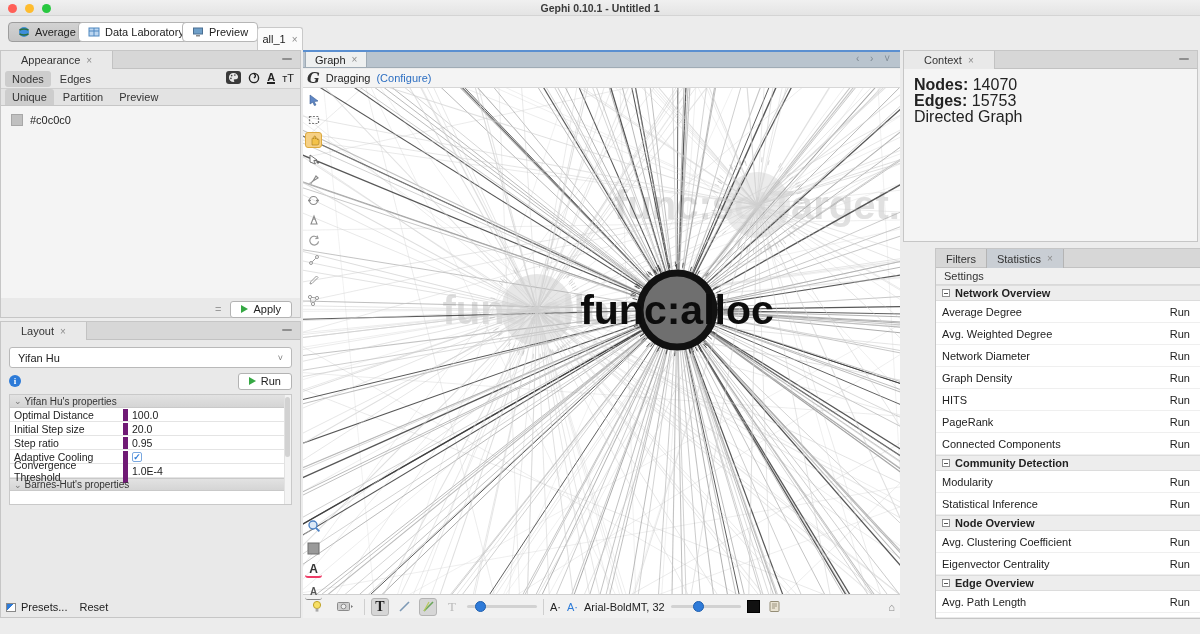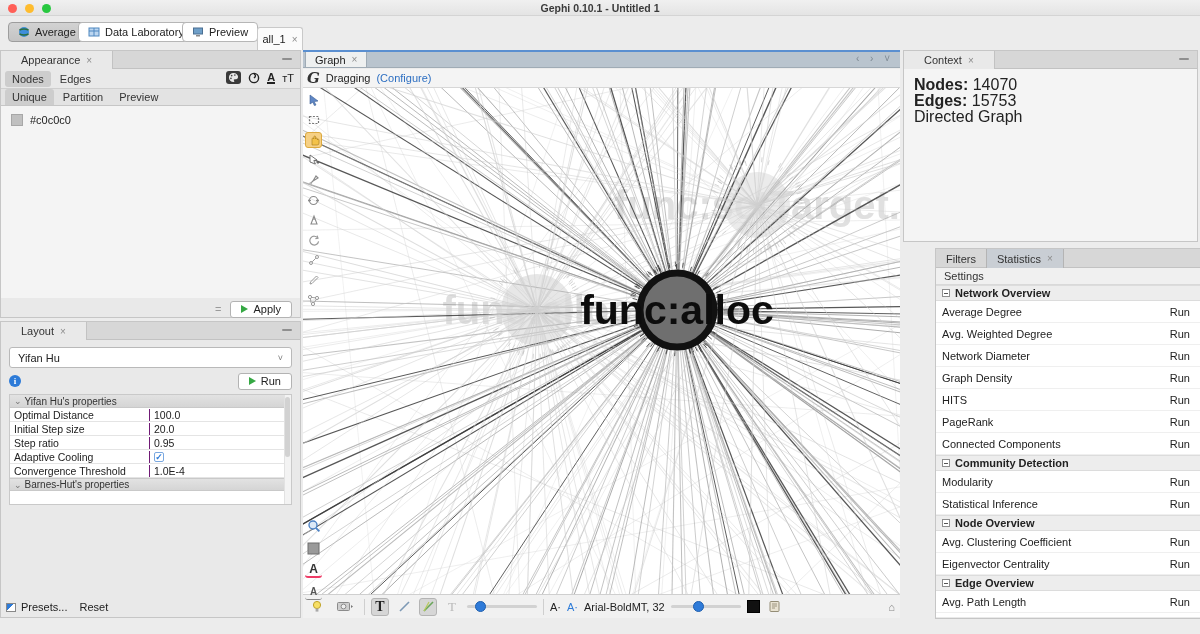--- a/index.html
+++ b/index.html
@@ -43,21 +43,21 @@
   .play { width:0; height:0; border-left:7px solid #35a843; border-top:4.5px solid transparent; border-bottom:4.5px solid transparent; }
 
   
   .select { margin:7px 8px 0 8px; height:21px; background:#fff; border:1px solid #b9b9b9; border-radius:3px; display:flex; align-items:center; justify-content:space-between; padding:0 8px; font-size:11px; }
   .chev { color:#777; font-size:9px; }
   .runrow { height:26px; display:flex; align-items:center; justify-content:space-between; padding:0 8px; }
   .info-i { width:12px; height:12px; border-radius:50%; background:#2d7bd8; color:#fff; font-size:9px; font-weight:bold; text-align:center; line-height:12px; font-family:"Liberation Serif",serif; }
   .props { margin:0 8px 0 8px; border:1px solid #c9c9c9; background:#fff; overflow:hidden; position:relative; }
   .props-h { height:13px; background:linear-gradient(#e2e2e2,#d5d5d5); font-size:10px; color:#333; padding-left:4px; display:flex; align-items:center; gap:3px; border-bottom:1px solid #c9c9c9; }
   .prow { height:14px; display:flex; border-bottom:1px solid #e4e4e4; font-size:10.5px; align-items:center; }
-  .prow .pl { width:140px; padding-left:4px; color:#222; border-right:1px solid #701a75; }
+  .prow .pl { width:118px; padding-left:4px; color:#222; border-right:5px solid #701a75; }
   .prow .pv { flex:1; padding-left:4px; color:#222; display:flex; align-items:center; }
   .cbx { width:10px; height:10px; border:1px solid #7aa8e0; border-radius:2px; background:#fff; color:#2d7bd8; font-size:9px; line-height:9px; text-align:center; font-weight:bold; }
   .presets-row { position:absolute; left:5px; bottom:4px; display:flex; align-items:center; gap:12px; }
   .preset-ico { width:10px; height:9px; background:linear-gradient(135deg,#2d7bd8 45%,#fff 46%); border:1px solid #888; }
 
   
   .graph-tabbar { position:absolute; left:303px; top:50px; width:597px; height:18px; background:#b9c4ce; border-top:2px solid #5a8fd0; border-bottom:1px solid #9fabb5; }
   .graph-tab { position:absolute; left:2px; top:0; height:16px; background:#eef0f0; border:1px solid #9fabb5; border-top:none; display:flex; align-items:center; gap:6px; padding:0 9px; }
   .graph-tab-arrows { position:absolute; right:6px; top:1px; color:#7c8892; font-size:10px; letter-spacing:4px; }
   .graph-toolbar { position:absolute; left:303px; top:69px; width:597px; height:19px; background:#f4f4f4; border-bottom:1px solid #d7d7d7; display:flex; align-items:center; gap:6px; padding:0 4px; }

